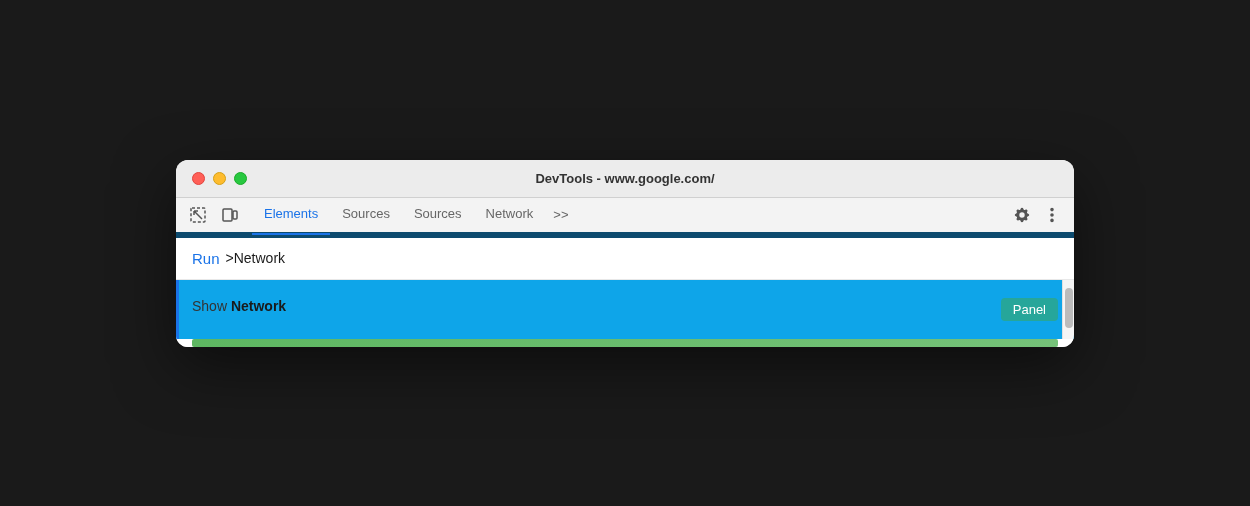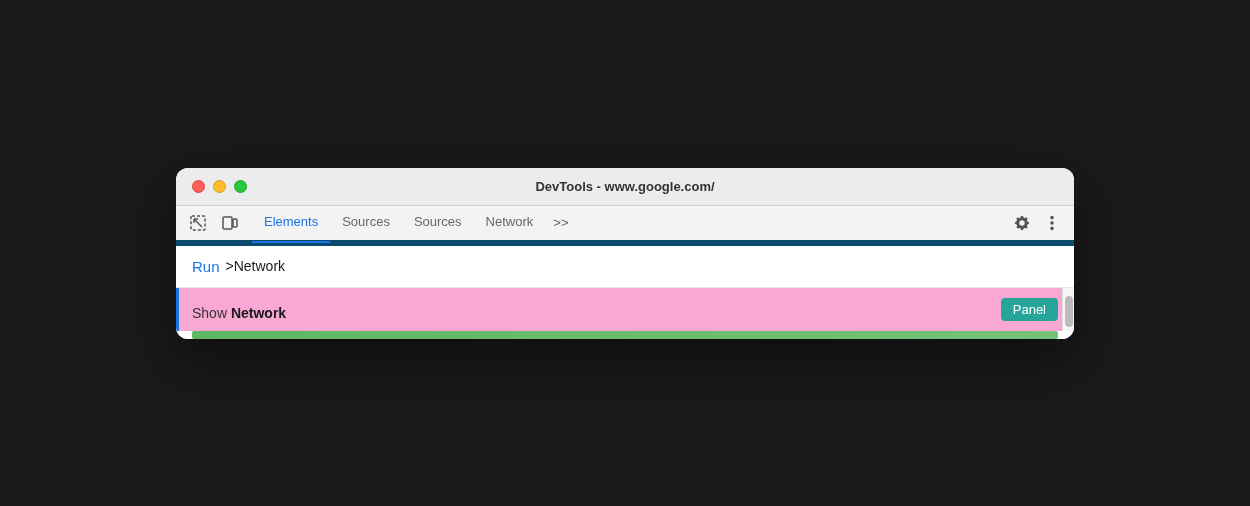--- a/index.html
+++ b/index.html
@@ -164,23 +164,23 @@
       border: none;
       outline: none;
       font-size: 14px;
       color: #1a1a1a;
       background: transparent;
       caret-color: #1a1a1a;
     }
 
     .suggestion-row {
       display: flex;
-      align-items: flex-end;
-      padding: 10px 16px;
-      background: #f9a8d4;
+      align-items: flex-start;
+      padding: 18px 16px;
+      background: #0ea5e9;
       cursor: pointer;
       position: relative;
     }
 
     .suggestion-text {
       font-size: 14px;
       color: #333;
       flex: 1;
     }
 

